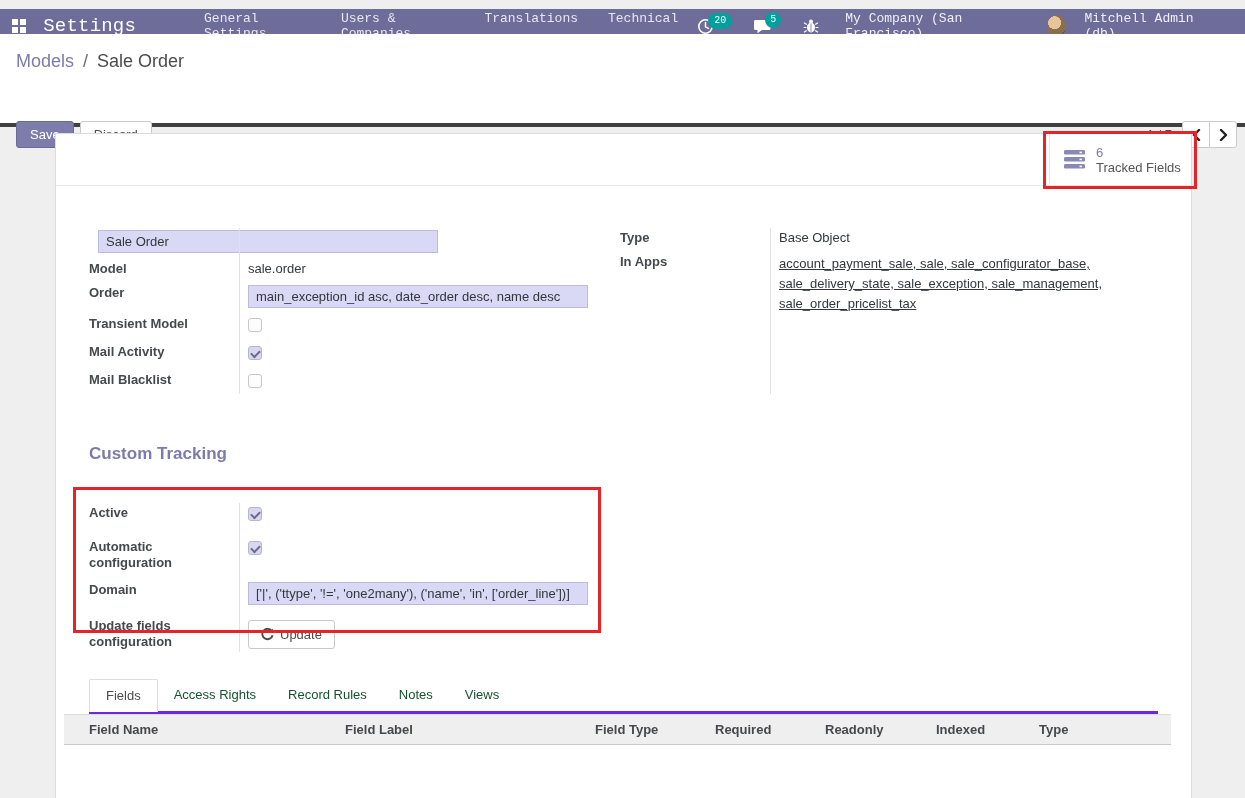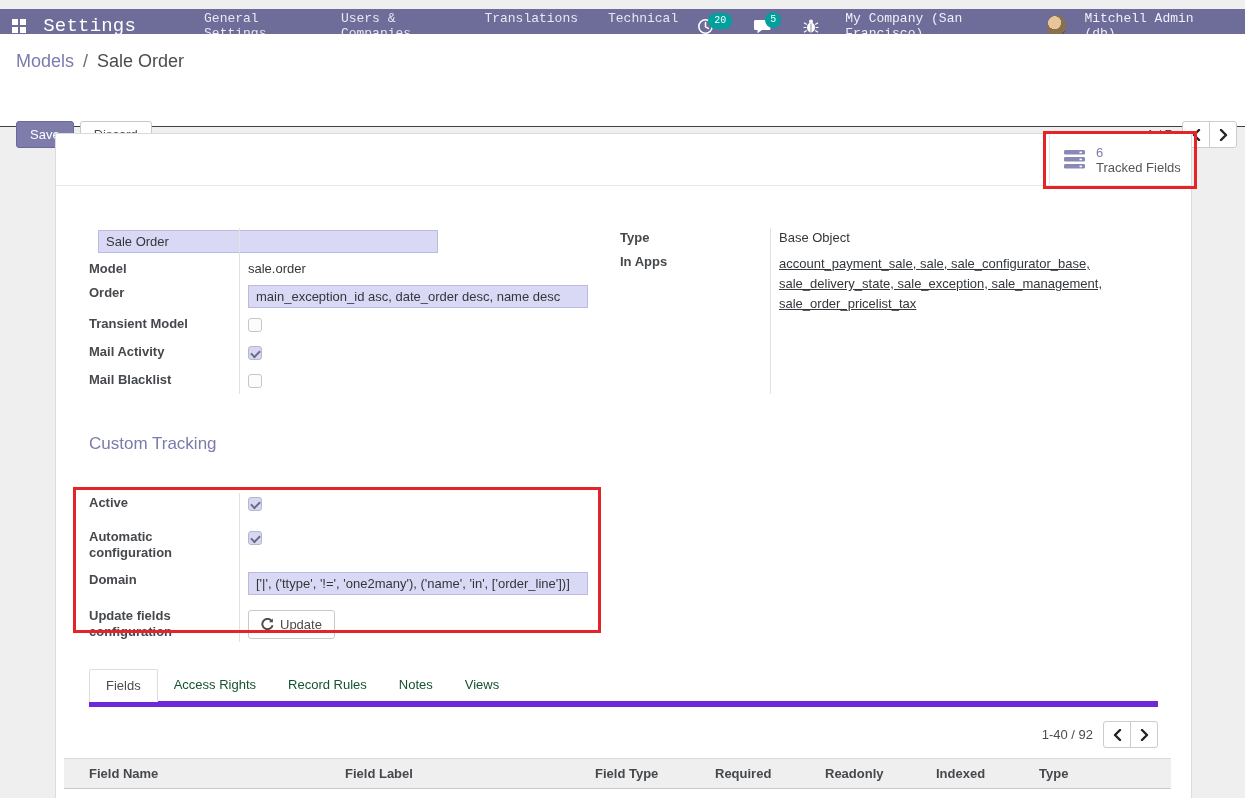--- a/index.html
+++ b/index.html
@@ -19,21 +19,21 @@
                 border-radius:8px; padding:3px 6px; margin-left:-6px; margin-top:-10px; }
   .badge-dot  { background:#00a09d; color:#fff; font-size:10px; line-height:10px;
                 border-radius:50%; padding:3px 5px; margin-left:-7px; margin-top:-12px; }
   .nav-company { font-size:13px; color:#f0eff8; padding:0 10px; cursor:pointer; }
   .avatar { width:22px; height:22px; border-radius:50%; cursor:pointer;
             background:radial-gradient(circle at 40% 35%, #e8c49a 0 35%, #8a6f4e 36% 70%, #5d4a63 71%); }
   .nav-user { font-size:13px; color:#f0eff8; margin-left:8px; margin-right:4px; cursor:pointer; }
 
   
   .control-panel { position:absolute; left:0; top:34px; width:1245px; height:93px;
-                   background:#fff; border-bottom:1px solid #404040; }
+                   background:#fff; border-bottom:4px solid #404040; }
   .breadcrumb { position:absolute; left:16px; top:17px; font-size:18px; }
   .breadcrumb .bc-link { color:#7c7bad; cursor:pointer; }
   .breadcrumb .bc-sep { color:#6d6d6d; padding:0 4px; }
   .breadcrumb .bc-current { color:#4c4c4c; }
   .btn { display:inline-flex; align-items:center; justify-content:center; font-size:13px;
          border-radius:3px; cursor:pointer; height:27px; padding:0 13px; }
   .btn-primary { background:#7e7cab; border:1px solid #6b6999; color:#fff; }
   .btn-default { background:#fff; border:1px solid #c9c9c9; color:#4c4c4c; }
   .cp-buttons { position:absolute; left:16px; top:87px; display:flex; gap:6px; }
   .cp-pager { position:absolute; right:8px; top:87px; display:flex; align-items:center; }
@@ -66,34 +66,34 @@
   .group-right { width:538px; }
 
   .o-input { background:#d9d9f6; border:1px solid #bbbbde; height:23px; width:340px;
              font-size:13px; color:#33373b; padding:3px 7px; font-family:"Liberation Sans",sans-serif; }
   .cb { width:14px; height:14px; border:1px solid #c6c6c6; border-radius:3px;
         background:#fcfcfc; position:relative; display:inline-block; margin-top:2px; cursor:pointer; }
   .cb.checked { background:#d7d7ee; border-color:#b5b5d4; }
   .cb.checked::after { content:''; position:absolute; left:2px; top:3px; width:7px; height:4px;
         border-left:2px solid #69698f; border-bottom:2px solid #69698f; transform:rotate(-45deg); }
 
-  .section-title { font-size:17px; font-weight:normal; color:#7c7bad; margin-top:38px; }
+  .section-title { font-size:17px; font-weight:bold; color:#7c7bad; margin-top:48px; }
   .tracking-group { margin-top:37px; width:497px; }
 
   .btn-update { background:#fff; border:1px solid #c9c9c9; border-radius:3px; height:29px;
                 padding:0 12px; font-size:13px; color:#4c4c4c; display:inline-flex;
                 align-items:center; gap:6px; cursor:pointer; margin-top:2px; }
 
   
   .red-box { position:absolute; border:3px solid #e5242a; pointer-events:none; z-index:50; }
   .red-box-1 { left:1043px; top:131px; width:154px; height:58px; }
   .red-box-2 { left:73px;  top:487px; width:528px; height:146px; }
 
   
-  .tab-bar { display:flex; margin-top:25px; border-bottom:6px solid #6d28d9; }
+  .tab-bar { display:flex; margin-top:25px; border-bottom:3px solid #6d28d9; }
   .tab { font-size:13px; padding:8px 16px; color:#14532d; cursor:pointer; margin-bottom:-1px; }
   .tab.active { color:#4c4c4c; background:#fff; border:1px solid #ddd; border-bottom:1px solid #fff;
                 border-radius:2px 2px 0 0; }
 
   
   .list-pager { display:flex; justify-content:flex-end; align-items:center; padding:14px 0 10px; }
   .o-table { border-collapse:collapse; width:1107px; margin-left:-25px; table-layout:fixed; }
   .o-table th { background:#efefef; font-size:13px; font-weight:bold; color:#45484c;
                 text-align:left; padding:7px 5px; border-top:1px solid #dcdcdc;
                 border-bottom:1px solid #cacaca; cursor:pointer; }
@@ -266,35 +266,20 @@
     </div>
 
     <div class="tab-bar">
       <div class="tab active">Fields</div>
       <div class="tab">Access Rights</div>
       <div class="tab">Record Rules</div>
       <div class="tab">Notes</div>
       <div class="tab">Views</div>
     </div>
 
-    <div class="list-pager">
-      <span class="pager-text">1-40 / 92</span>
-      <div class="pager-group">
-        <div class="pager-btn">
-          <svg width="9" height="12" viewBox="0 0 9 12">
-            <path d="M7 1 L2 6 L7 11" fill="none" stroke="#222" stroke-width="2.4" stroke-linecap="round" stroke-linejoin="round"></path>
-          </svg>
-        </div>
-        <div class="pager-btn">
-          <svg width="9" height="12" viewBox="0 0 9 12">
-            <path d="M2 1 L7 6 L2 11" fill="none" stroke="#222" stroke-width="2.4" stroke-linecap="round" stroke-linejoin="round"></path>
-          </svg>
-        </div>
-      </div>
-    </div>
 
     <table class="o-table">
       <thead>
         <tr>
           <th class="c1">Field Name</th>
           <th class="c2">Field Label</th>
           <th class="c3">Field Type</th>
           <th class="c4">Required</th>
           <th class="c5">Readonly</th>
           <th class="c6">Indexed</th>

